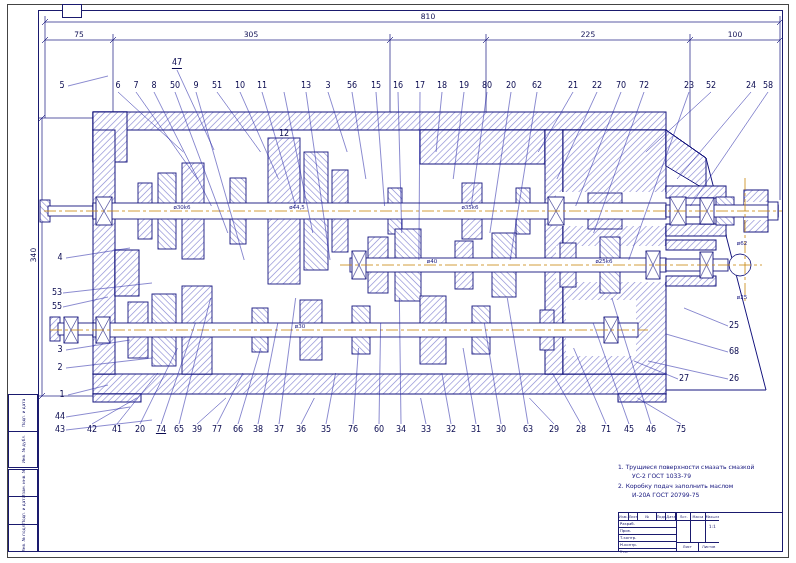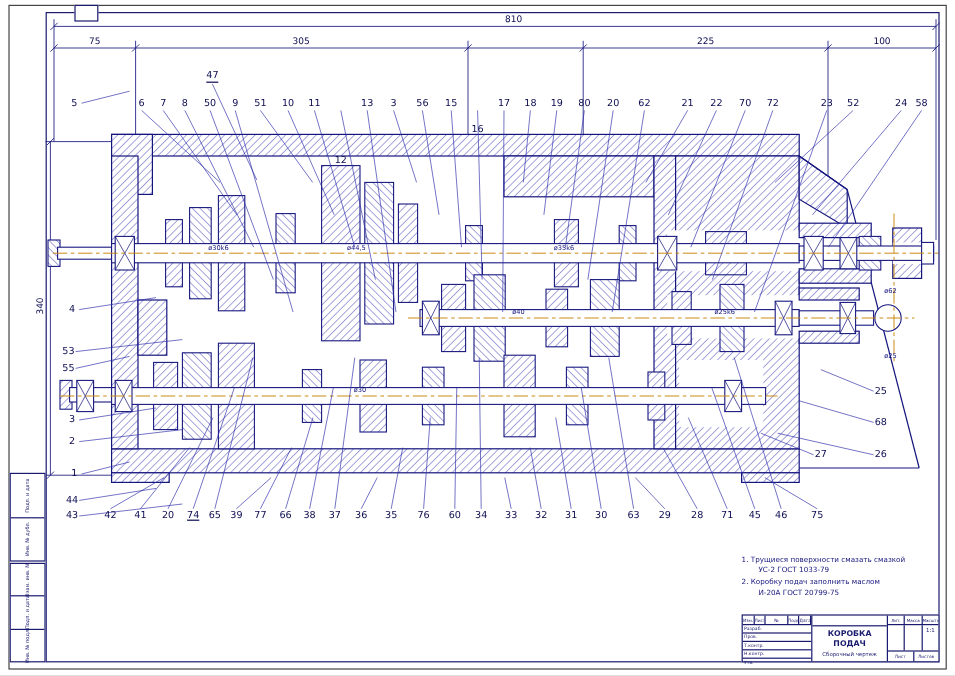--- a/index.html
+++ b/index.html
@@ -295,25 +295,20 @@
             <div class="tbc">Дата</div>
           </div>
         <div id="tb-rows">
             <div class="tbr">Разраб.</div>
             <div class="tbr">Пров.</div>
             <div class="tbr">Т.контр.</div>
             <div class="tbr">Н.контр.</div>
             <div class="tbr">Утв.</div>
           </div>
       </div>
-      <div class="tb-mid">
-        <div class="tb-code"></div>
-        <div class="tb-title">КОРОБКА ПОДАЧ</div>
-        <div class="tb-sub">Сборочный чертеж</div>
-      </div>
       <div class="tb-right">
         <div id="tb-small">
             <div class="tbs">Лит.</div>
             <div class="tbs">Масса</div>
             <div class="tbs">Масштаб</div>
           </div>
         <div class="tb-scale">
           <div></div>
           <div></div>
           <div>1:1</div>
@@ -331,21 +326,21 @@
       <span class="co" style="left: 175px; top: 86px;">50</span>
       <span class="co" style="left: 196px; top: 86px;">9</span>
       <span class="co" style="left: 217px; top: 86px;">51</span>
       <span class="co" style="left: 240px; top: 86px;">10</span>
       <span class="co" style="left: 262px; top: 86px;">11</span>
       <span class="co" style="left: 284px; top: 86px; margin-top: 48px;">12</span>
       <span class="co" style="left: 306px; top: 86px;">13</span>
       <span class="co" style="left: 328px; top: 86px;">3</span>
       <span class="co" style="left: 352px; top: 86px;">56</span>
       <span class="co" style="left: 376px; top: 86px;">15</span>
-      <span class="co" style="left: 398px; top: 86px; margin-top: 22px;">16</span>
+      <span class="co" style="left: 398px; top: 86px;">16</span>
       <span class="co" style="left: 420px; top: 86px;">17</span>
       <span class="co" style="left: 442px; top: 86px;">18</span>
       <span class="co" style="left: 464px; top: 86px;">19</span>
       <span class="co" style="left: 487px; top: 86px;">80</span>
       <span class="co" style="left: 511px; top: 86px;">20</span>
       <span class="co" style="left: 537px; top: 86px;">62</span>
       <span class="co" style="left: 573px; top: 86px;">21</span>
       <span class="co" style="left: 597px; top: 86px;">22</span>
       <span class="co" style="left: 621px; top: 86px;">70</span>
       <span class="co" style="left: 644px; top: 86px;">72</span>

